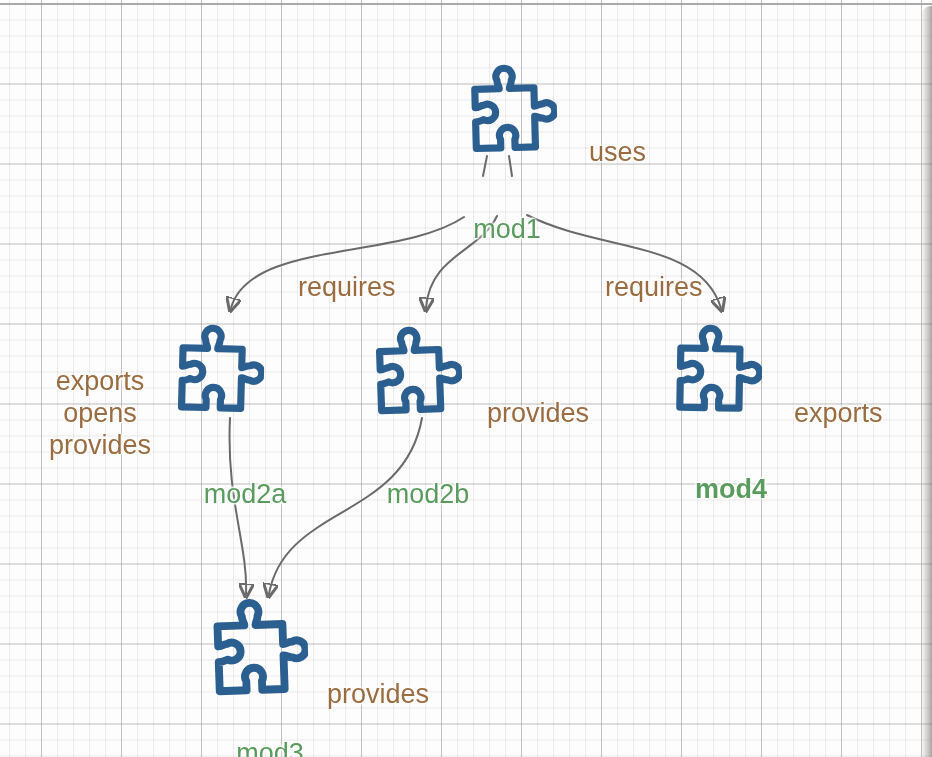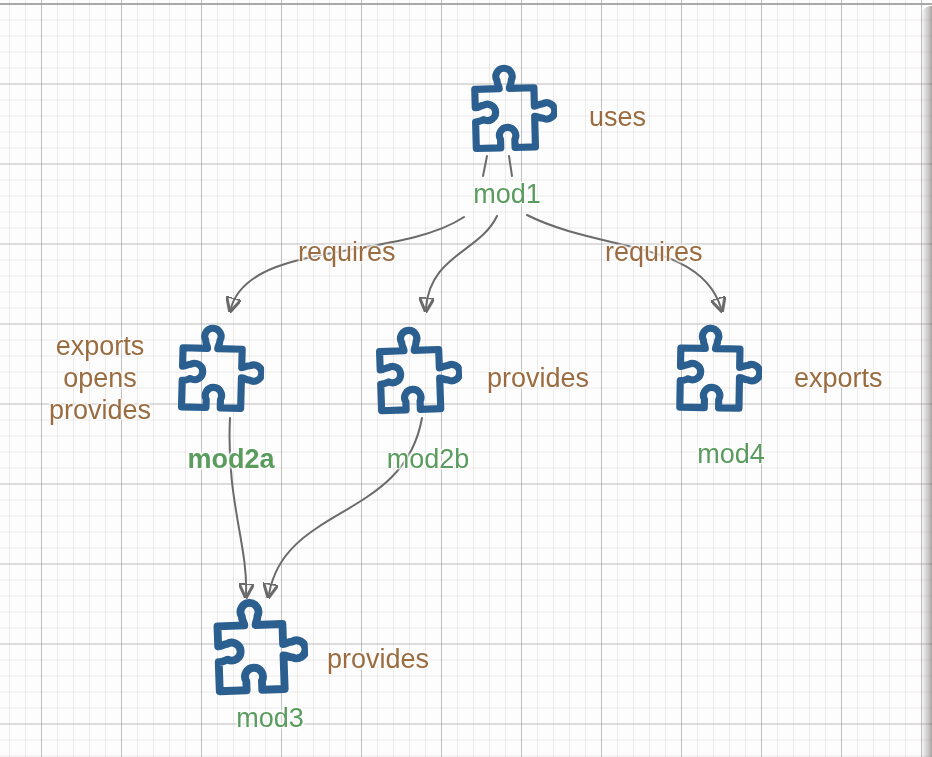--- a/index.html
+++ b/index.html
@@ -28,20 +28,21 @@
   }
   .label{
     position:absolute;
     font-size:27px;
     line-height:1.1;
     white-space:nowrap;
     color:#9a6c40;
   }
   .halo{
     text-shadow:0 0 3px #fff,0 0 3px #fff,0 0 4px #fff,1px 1px 2px #fff,-1px -1px 2px #fff;
+    margin-top:35px;
   }
   .modname{
     color:#5a9b5e;
     transform:translateX(-50%);
     text-align:center;
   }
   .annot-block{
     position:absolute;
     width:210px;text-align:center;
     font-size:27px;line-height:32px;
@@ -94,33 +95,33 @@
   <div class="label z3 halo" style="left:605px;top:238px;">requires</div>
 
   <svg class="puzzle z3" style="left:162px;top:322px;transform:rotate(1.5deg);" width="102" height="102" viewBox="0 0 100 100">
       <use href="#puzzle-shape"></use>
     </svg>
   <div class="annot-block z3 halo" style="left:-5px;top:330px;">
     <span>exports</span>
     <span>opens</span>
     <span>provides</span>
   </div>
-  <div class="label modname z3 halo" style="left:231px;top:445px;font-weight:bold;">mod2a</div>
+  <div class="label modname z3 halo" style="left:245px;top:445px;">mod2a</div>
 
   <svg class="puzzle z3" style="left:360px;top:324px;transform:rotate(-2deg);" width="102" height="102" viewBox="0 0 100 100">
       <use href="#puzzle-shape"></use>
     </svg>
   <div class="label z3 halo" style="left:487px;top:364px;">provides</div>
   <div class="label modname z3 halo" style="left:428px;top:445px;">mod2b</div>
 
   <svg class="puzzle z3" style="left:660px;top:322px;transform:rotate(1deg);" width="102" height="102" viewBox="0 0 100 100">
       <use href="#puzzle-shape"></use>
     </svg>
   <div class="label z3 halo" style="left:794px;top:364px;">exports</div>
-  <div class="label modname z3 halo" style="left:731px;top:440px;">mod4</div>
+  <div class="label modname z3 halo" style="left:731px;top:440px;font-weight:bold;">mod4</div>
 
   <svg class="puzzle z3" style="left:196px;top:596px;transform:rotate(-2deg);" width="112" height="112" viewBox="0 0 100 100">
       <use href="#puzzle-shape"></use>
     </svg>
   <div class="label z3 halo" style="left:327px;top:645px;">provides</div>
   <div class="label modname z3 halo" style="left:270px;top:704px;">mod3</div>
 
   <div class="edge-right-shadow"></div>
 </div>
 

